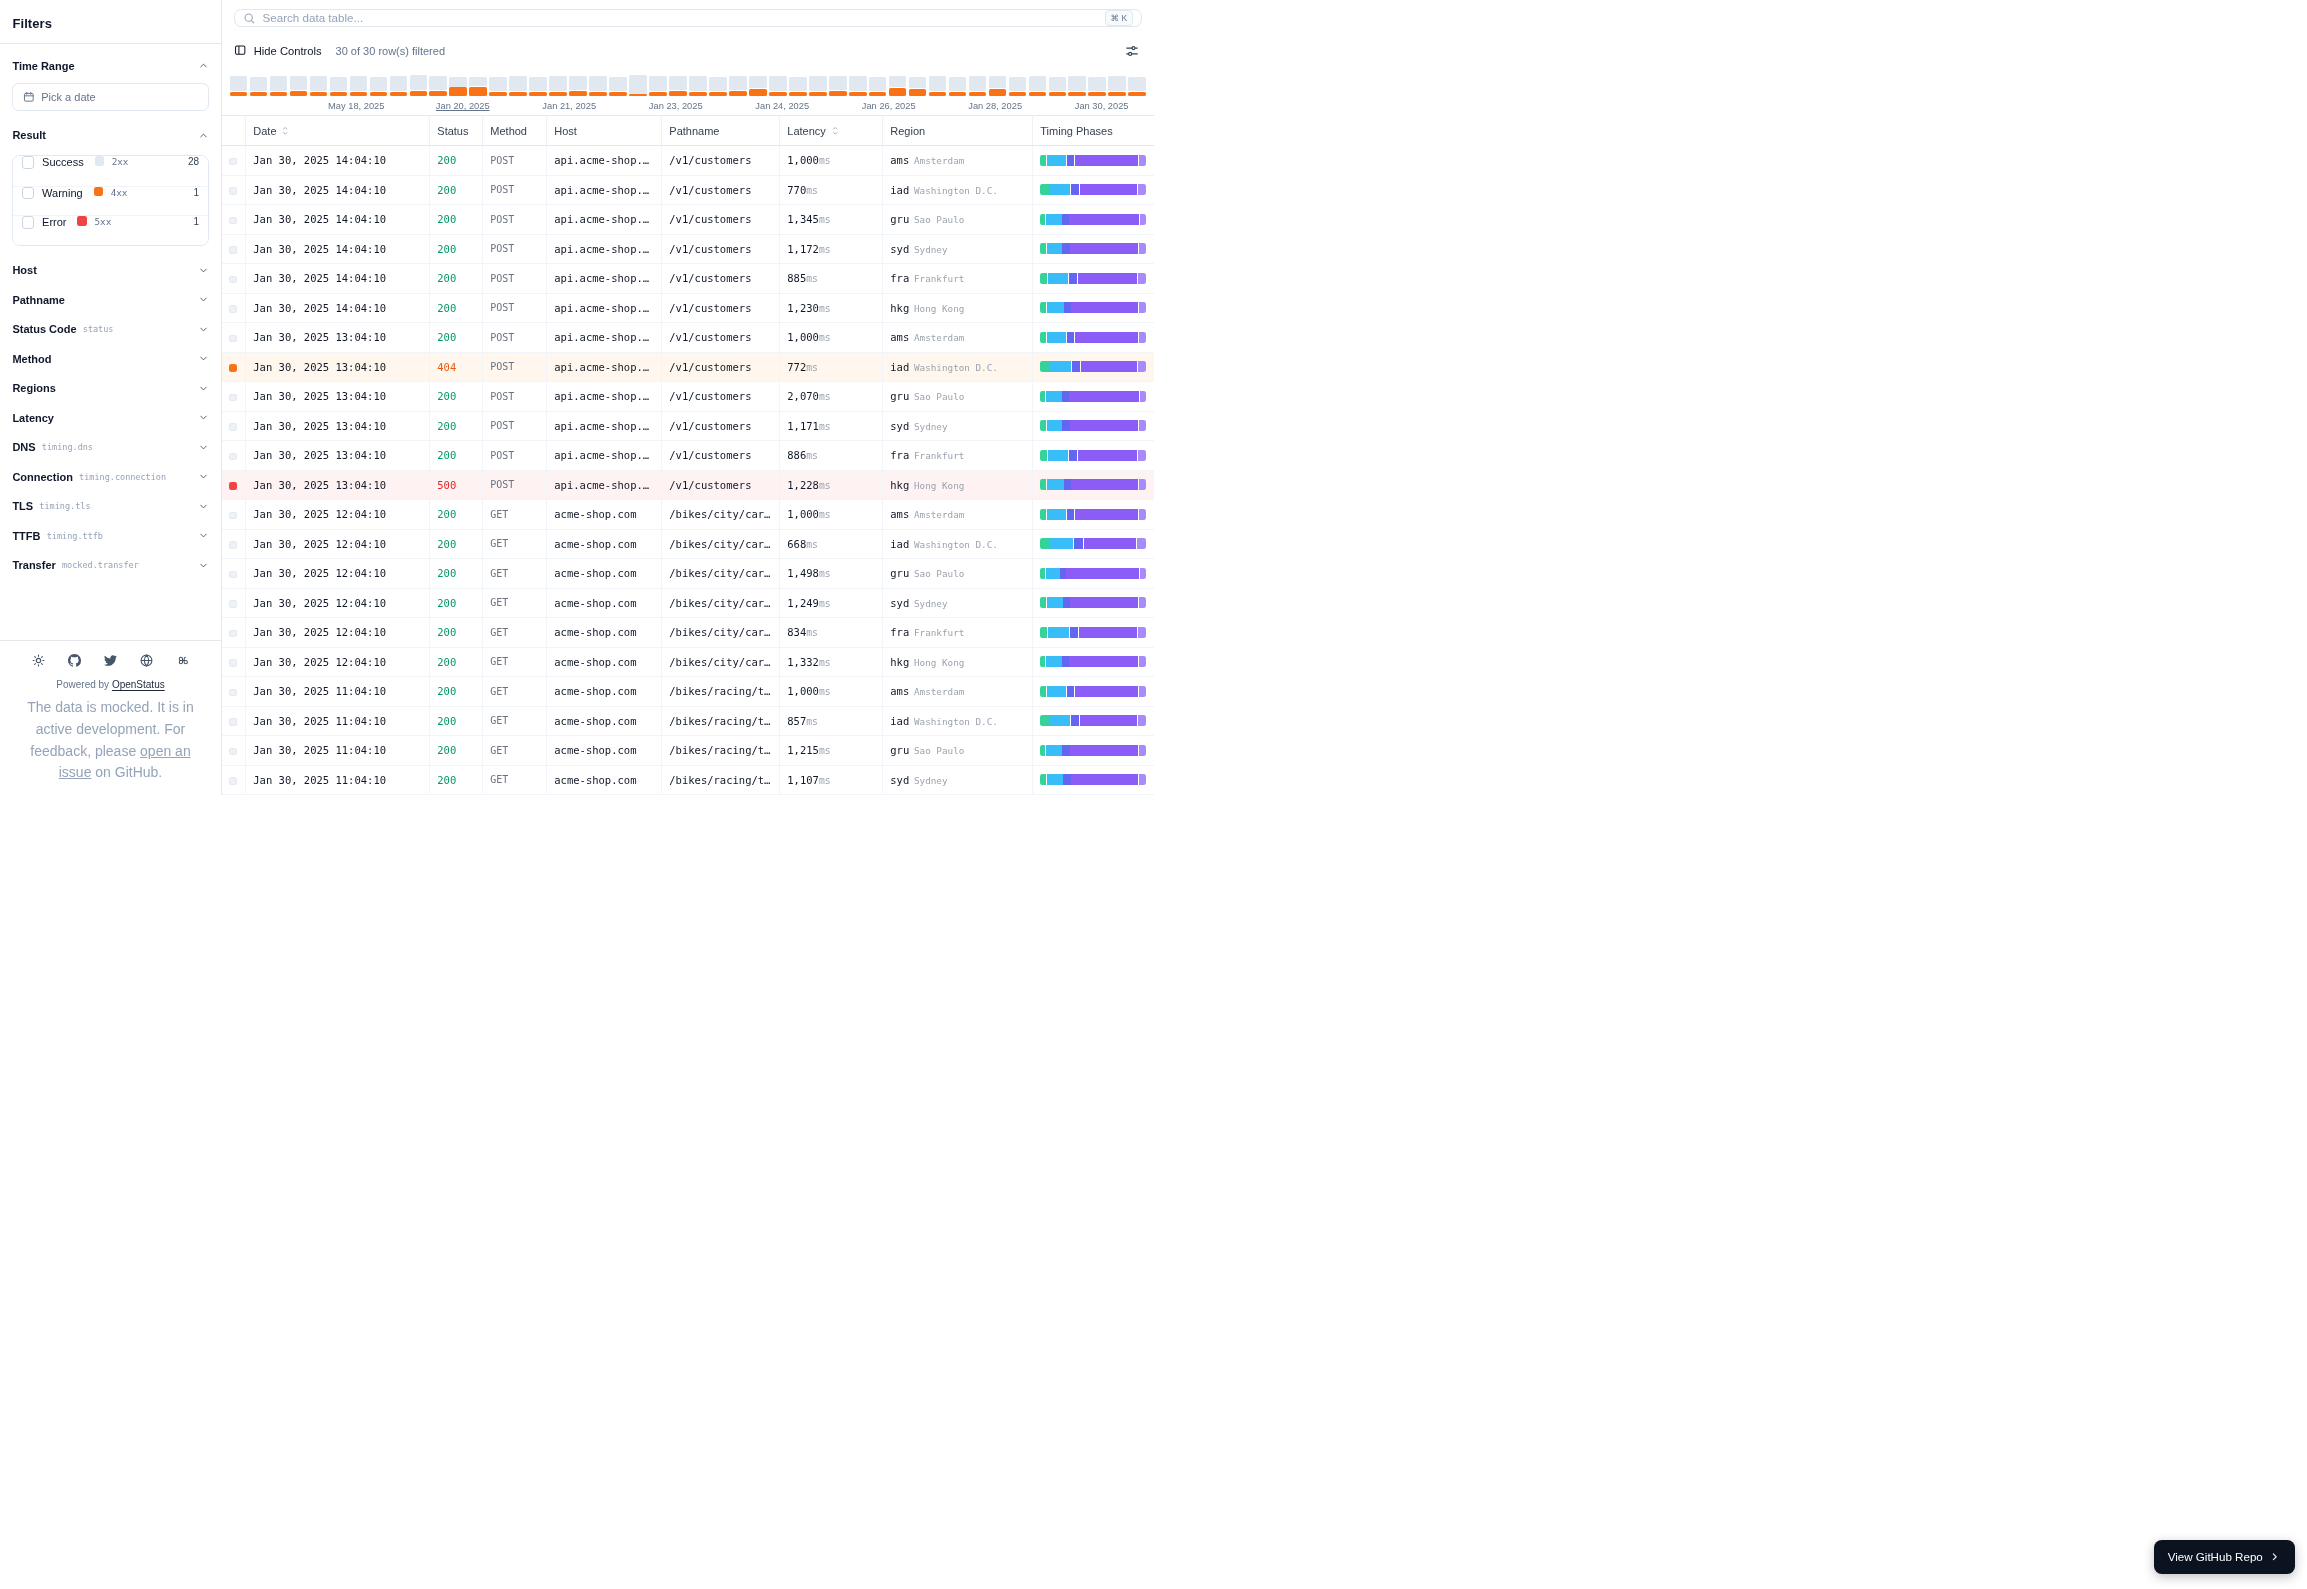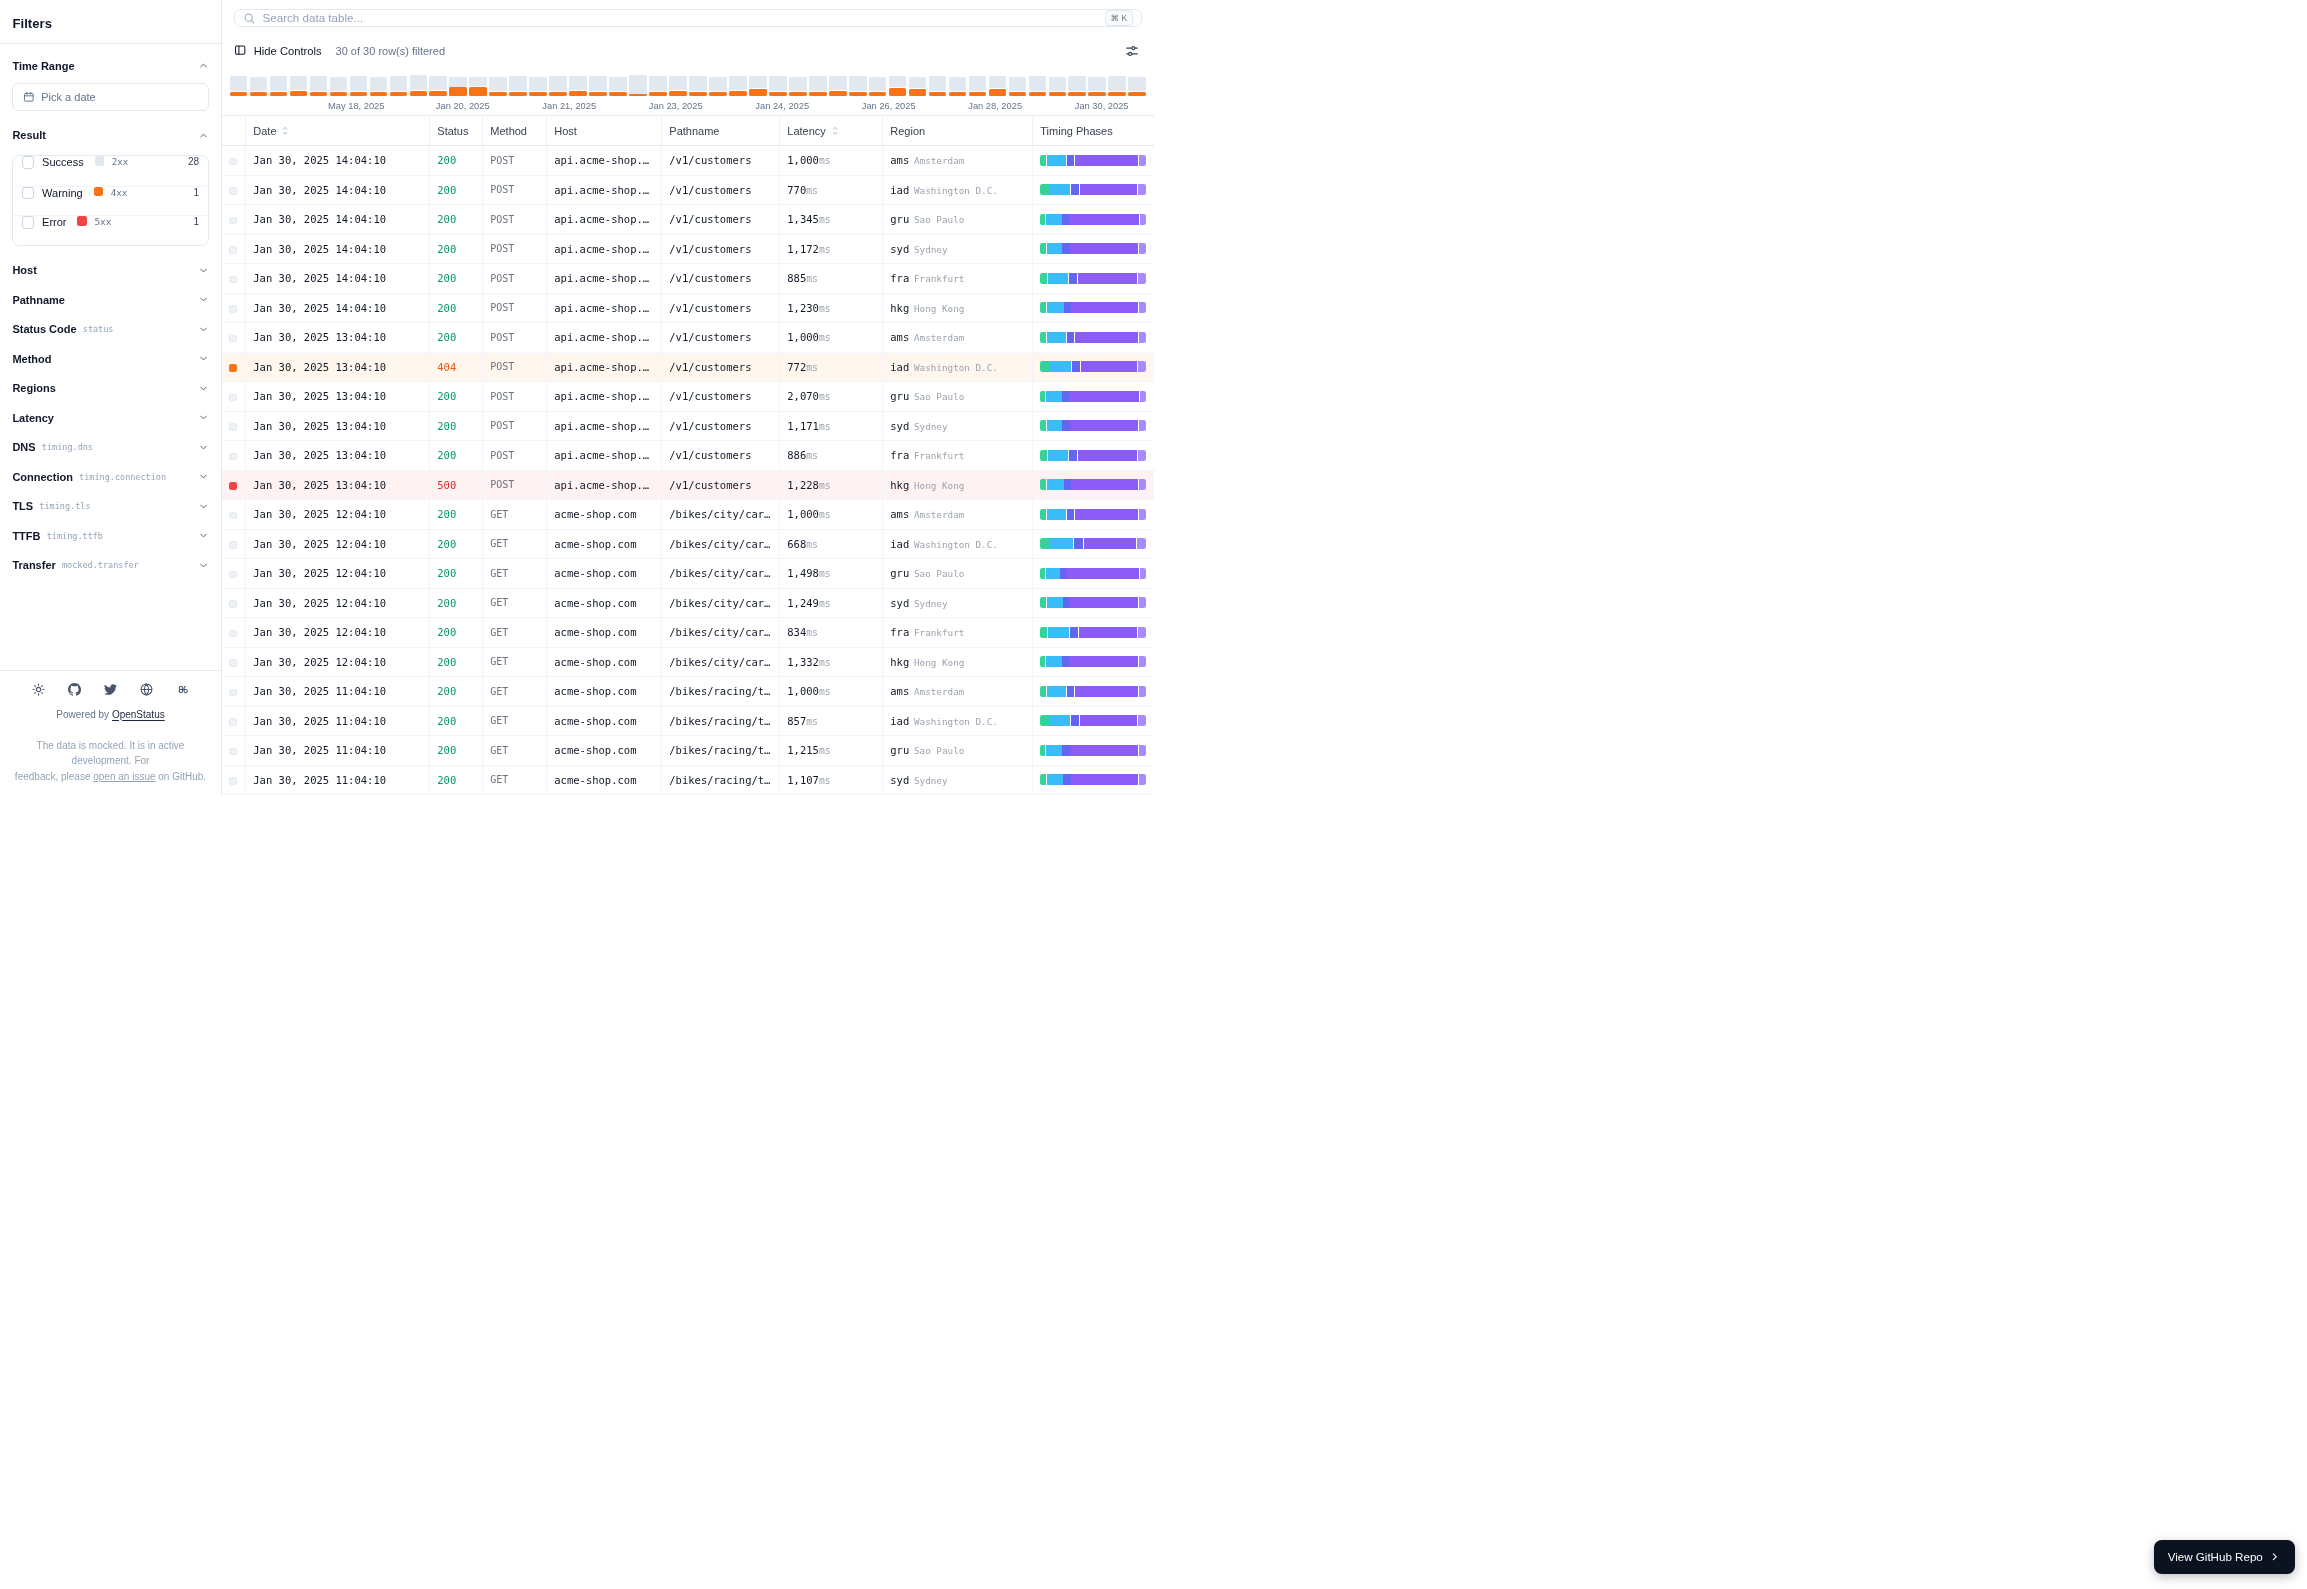--- a/index.html
+++ b/index.html
@@ -24,21 +24,21 @@
   .result-label{font-size:11px;color:#0f172a}
   .result-sq{width:9.3px;height:9.3px;border-radius:2.3px;flex:none;margin-left:3.1px}
   .result-code{font-family:"DejaVu Sans Mono",monospace;font-size:9.3px;color:#64748b}
   .result-count{margin-left:auto;font-size:10px;color:#334155}
   .filter-section{display:flex;align-items:center;height:29.5px;cursor:pointer}
   .sidebar-footer{border-top:0.8px solid #e5e7eb;padding:12.4px 14px 11px;text-align:center}
   .footer-icons{display:flex;justify-content:center;align-items:center;gap:23px;color:#475569;margin-bottom:12.4px}
   .footer-icons a{color:#475569;cursor:pointer}
   .powered{font-size:10px;color:#64748b}
   .powered a{color:#1e293b;text-decoration:underline;text-underline-offset:1.6px;cursor:pointer}
-  .note{font-size:10px;color:#94a3b8;line-height:1.55;margin-top:18px}
+  .note{font-size:14px;color:#94a3b8;line-height:1.55;margin-top:7px}
   .note a{color:#94a3b8;text-decoration:underline;cursor:pointer}
 
   
   .main{flex:1;display:flex;flex-direction:column;min-width:0}
   .search-wrap{margin:9.3px 12.4px 0;height:31px;border:0.8px solid #e2e8f0;border-radius:7px;display:flex;align-items:center;gap:7px;padding:0 7.8px}
   .search-icon{color:#94a3b8}
   .search-input{flex:1;border:0;outline:0;font-size:11.6px;color:#0f172a;background:transparent;font-family:"Liberation Sans",sans-serif}
   .search-input::placeholder{color:#94a3b8}
   .kbd{border:0.8px solid #e2e8f0;border-radius:3.9px;background:#f8fafc;padding:1.6px 4.7px;font-size:8.5px;color:#64748b;white-space:nowrap}
   .controls{margin:14px 12.4px 0;display:flex;align-items:center;gap:14px;height:20px}
@@ -504,21 +504,21 @@
     <div class="o" style="height: 3.9px;"></div>
   </div>
         <div class="bar">
     <div class="g" style="height: 14.7px;"></div>
     <div class="o" style="height: 3.9px;"></div>
   </div>
       </div>
   </div>
   <div class="tlabels" id="tlabels">
       <span class="tlabel" style="left: 13.8%;">May 18, 2025</span>
-      <span class="tlabel" style="left: 25.42%;">Jan 20, 2025</span>
+      <span class="tlabel" style="left: 25.42%; text-decoration: underline;">Jan 20, 2025</span>
       <span class="tlabel" style="left: 37.04%;">Jan 21, 2025</span>
       <span class="tlabel" style="left: 48.66%;">Jan 23, 2025</span>
       <span class="tlabel" style="left: 60.28%;">Jan 24, 2025</span>
       <span class="tlabel" style="left: 71.9%;">Jan 26, 2025</span>
       <span class="tlabel" style="left: 83.52%;">Jan 28, 2025</span>
       <span class="tlabel" style="left: 95.14%;">Jan 30, 2025</span>
     </div>
 
   <table>
     <colgroup>

